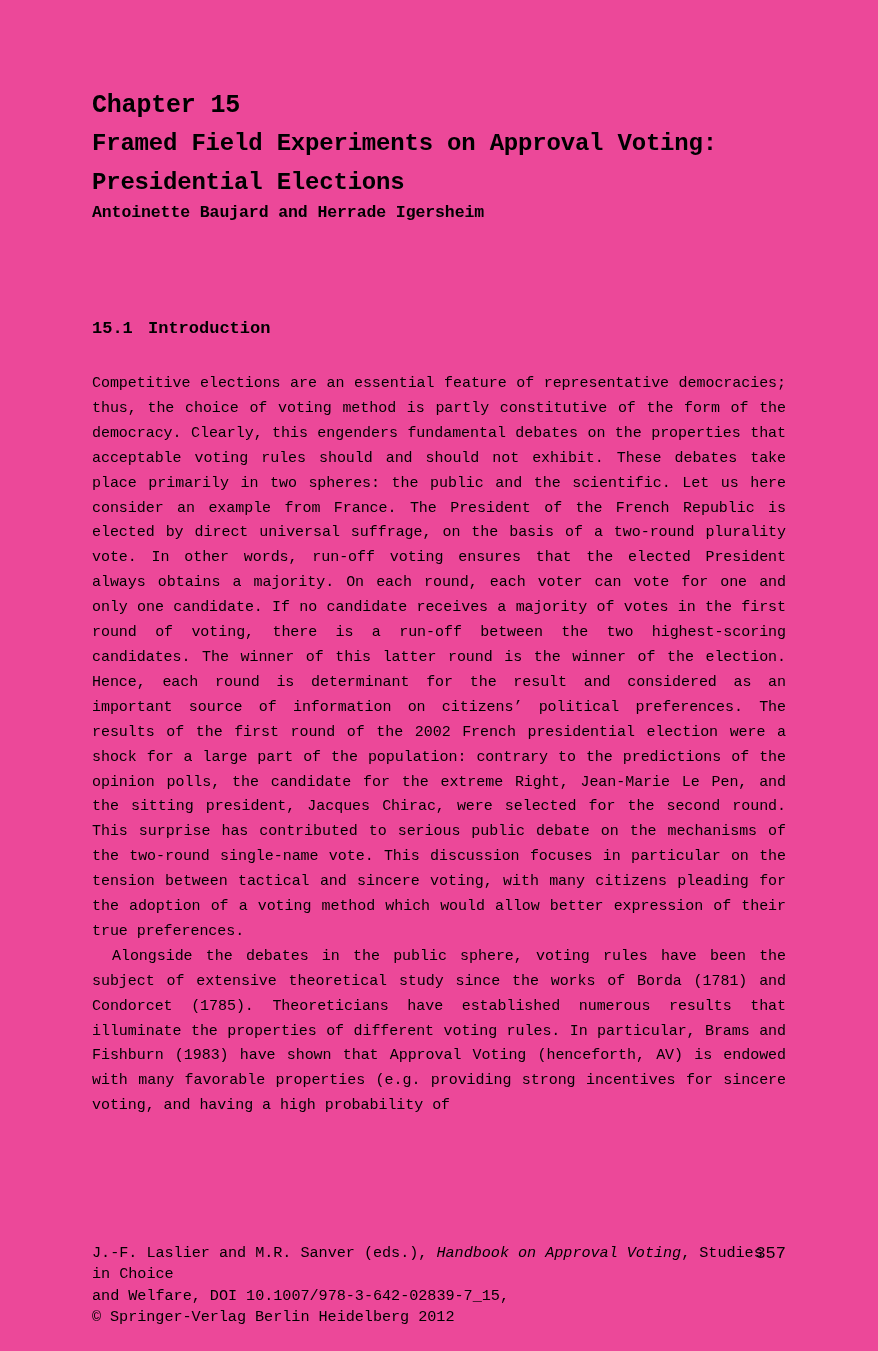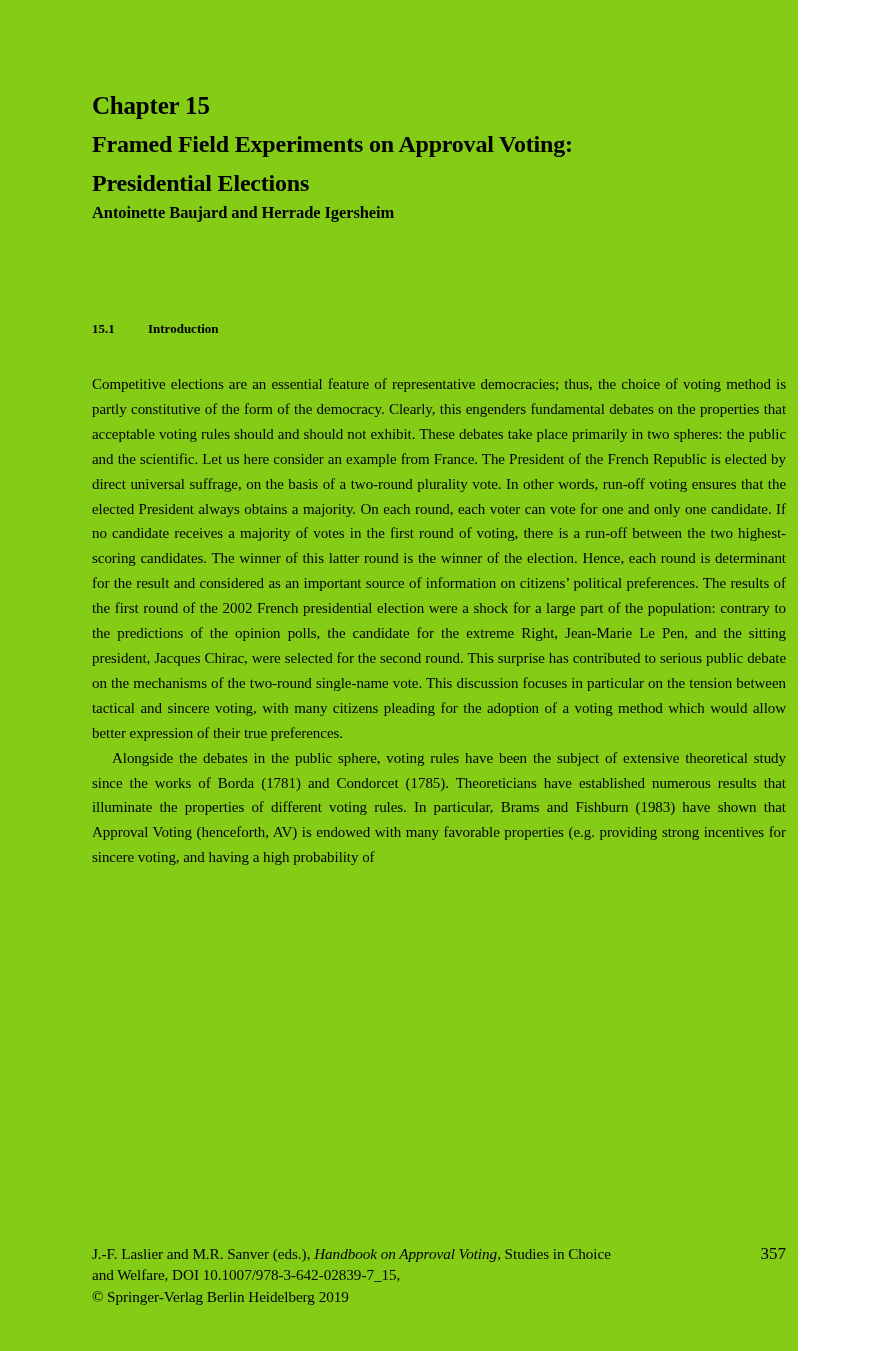--- a/index.html
+++ b/index.html
@@ -10,24 +10,25 @@
   body {
     width: 878px;
     height: 1351px;
     font-family: "Liberation Serif", "DejaVu Serif", serif;
     color: #000000;
     -webkit-font-smoothing: antialiased;
   }
 
   .page {
     position: relative;
-    width: 798px;
+    width: 878px;
     height: 1351px;
     box-sizing: border-box;
-    background: #84cc16;
+    background: #ec4899;
+    font-family: Liberation Mono, monospace;
   }
 
   .content {
     position: absolute;
     left: 92px;
     top: 0;
     width: 694px;
   }
 
   
@@ -52,21 +53,21 @@
   .authors {
     font-size: 16.5px;
     font-weight: bold;
     line-height: 22px;
     letter-spacing: -0.1px;
   }
 
   
   .section-head {
     margin-top: 92px;
-    font-size: 13px;
+    font-size: 17px;
     font-weight: bold;
     line-height: 26px;
     display: flex;
     align-items: baseline;
   }
   .section-num {
     min-width: 56px;
     display: inline-block;
   }
   .section-title {
@@ -171,16 +172,16 @@
 
   </div>
 
 
   <div class="pub-footer">
     <div class="pub-row">
       <div class="pub-line"><span>J.-F. Laslier and M.R. Sanver (eds.), </span><span class="ital">Handbook on Approval Voting</span><span>, Studies in Choice</span></div>
       <div class="page-number">357</div>
     </div>
     <div class="pub-line">and Welfare, DOI 10.1007/978-3-642-02839-7_15,</div>
-    <div class="pub-line"><span class="copy-glyph">©</span>&nbsp;<span>Springer-Verlag Berlin Heidelberg 2019</span></div>
+    <div class="pub-line"><span class="copy-glyph">©</span>&nbsp;<span>Springer-Verlag Berlin Heidelberg 2012</span></div>
   </div>
 
 </div>
 
 </body></html>

